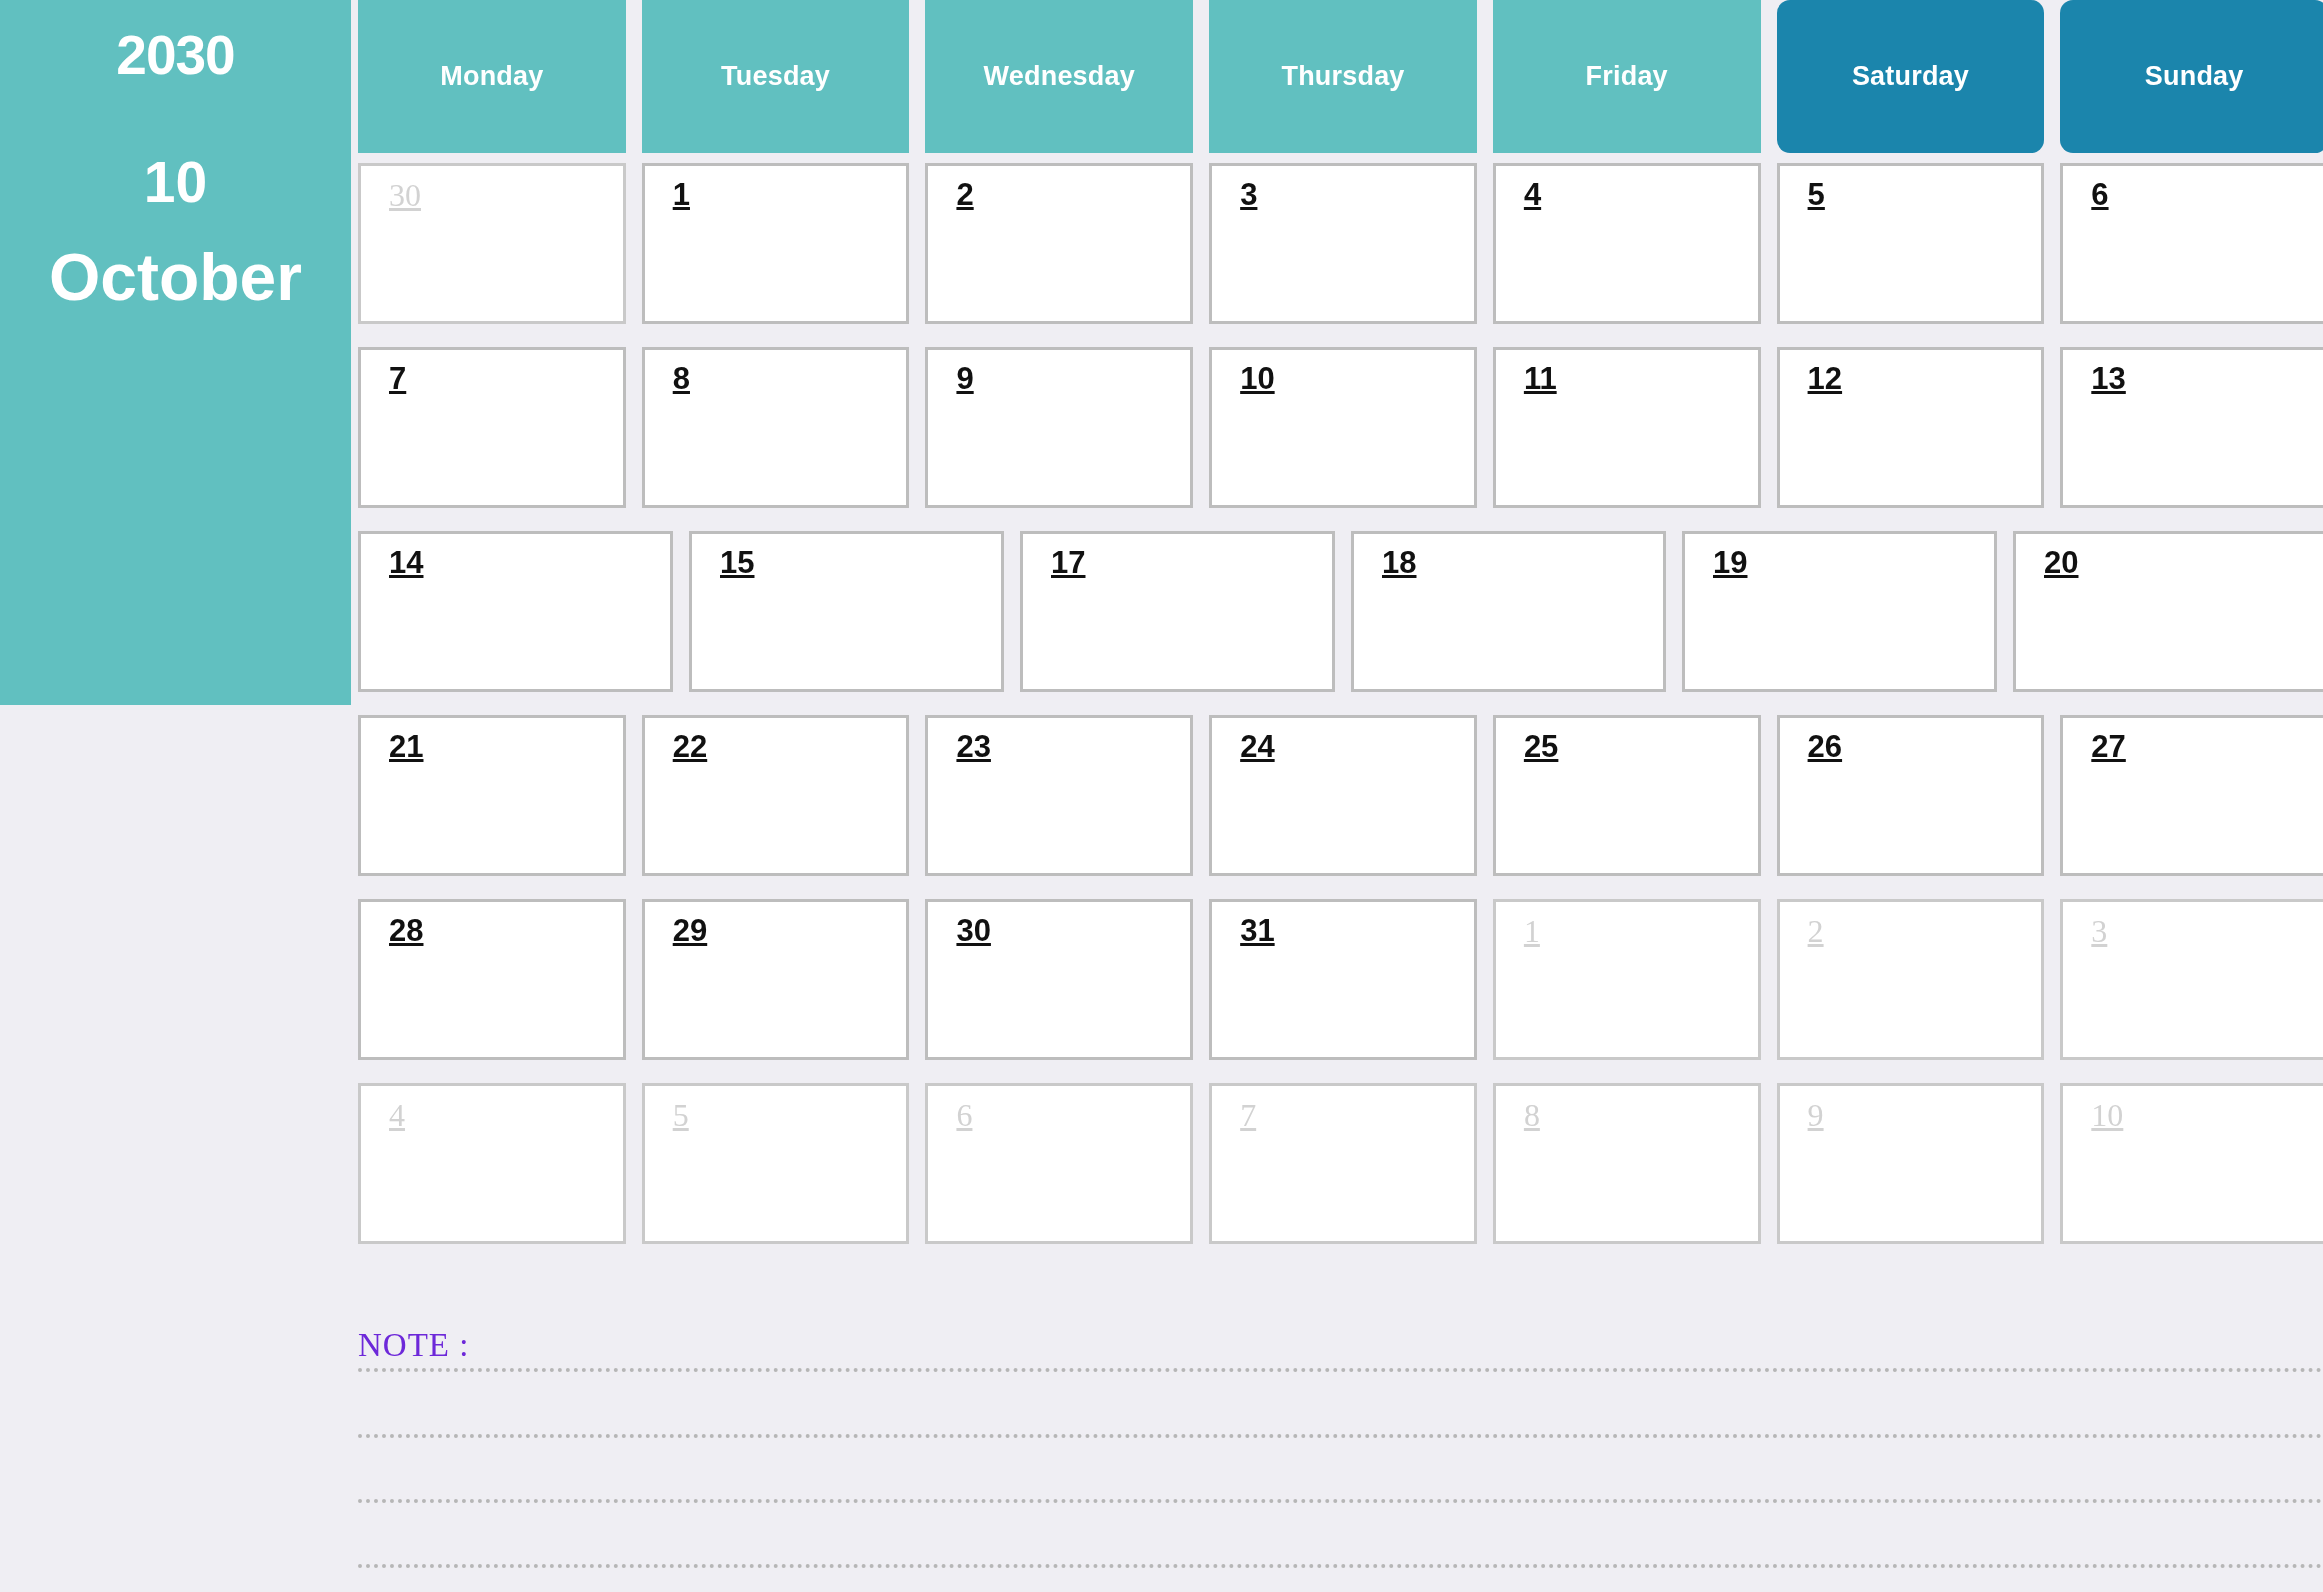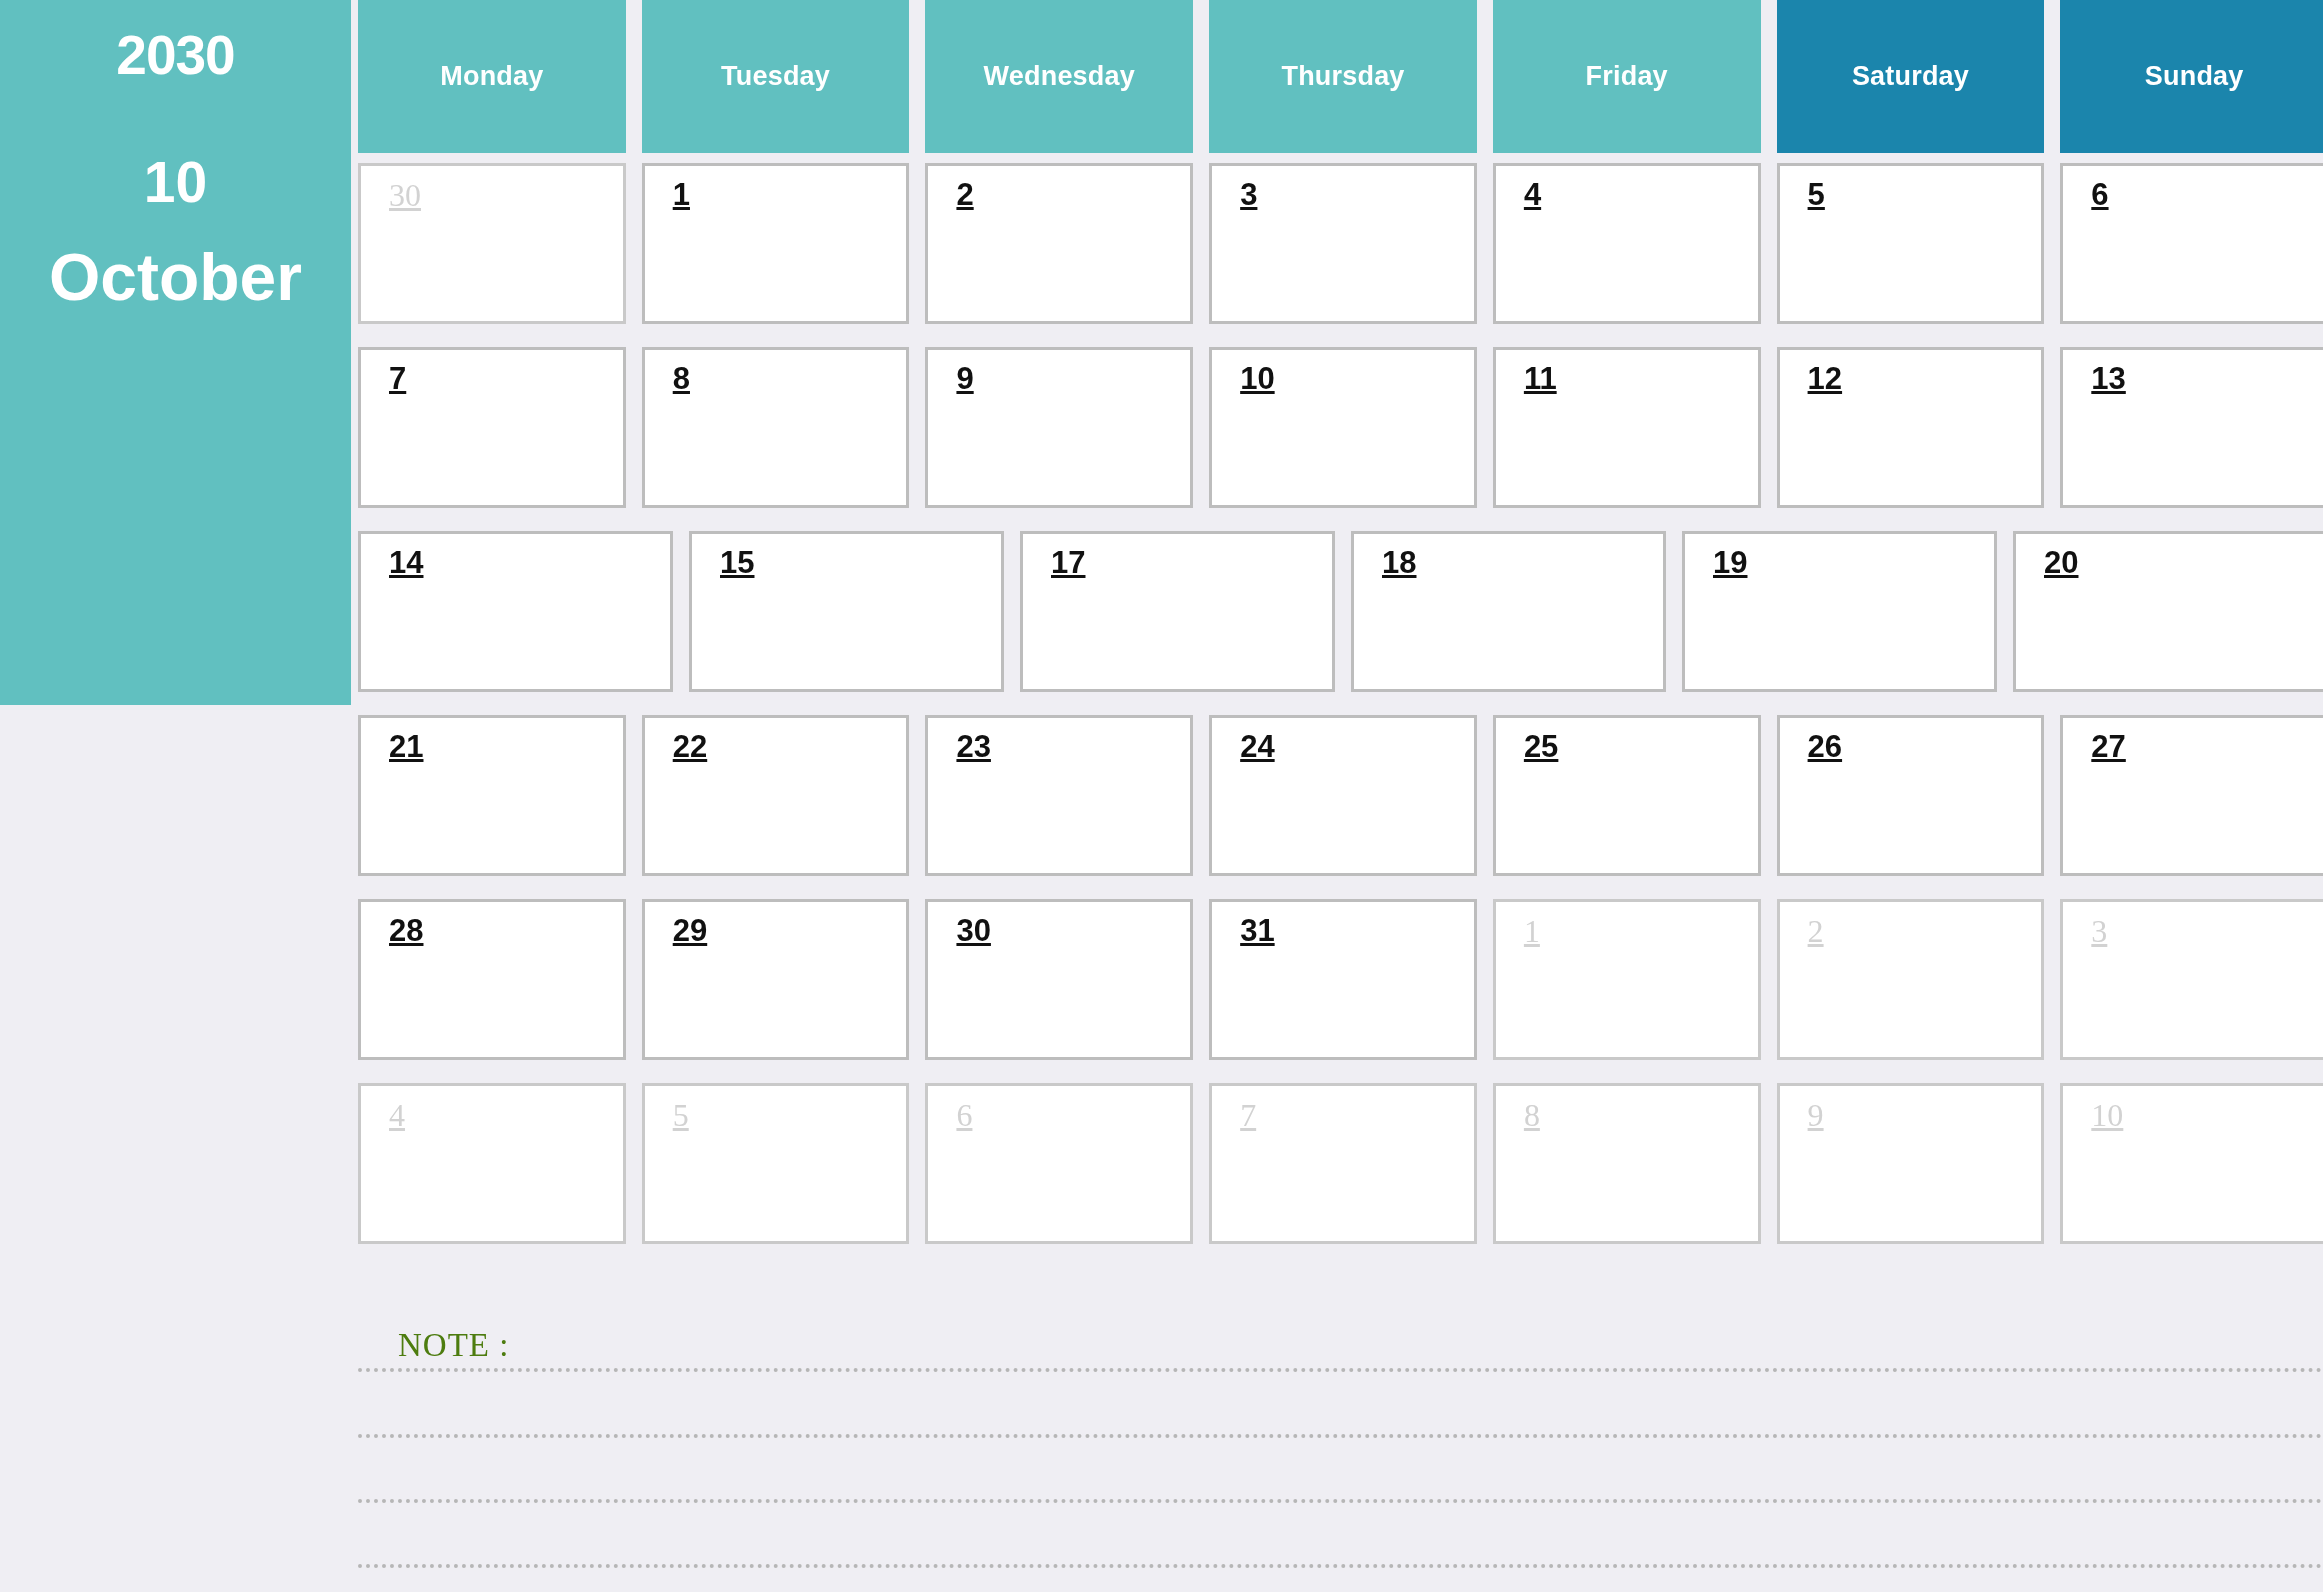--- a/index.html
+++ b/index.html
@@ -72,21 +72,21 @@
     height:153px;
     background:#61C0C0;
     color:#ffffff;
     display:flex;
     align-items:center;
     justify-content:center;
     font-size:27px;
     font-weight:bold;
     letter-spacing:0.2px;
   }
-  .dayhead.weekend { background:#1B85AC; }
+  .dayhead.weekend { background:#1B85AC;border-radius:13px; }
 
   
   .datecell {
     height:161px;
     margin-top:10px;
     background:#ffffff;
     border:3px solid #BDBDBD;
     padding:13px 0 0 28px;
   }
   .datenum {
@@ -109,23 +109,22 @@
     position:absolute;
     left:358px; top:1309px;
     width:1965px;
     height:284px;
   }
   #note .note-label {
     position:absolute;
     left:0; top:18px;
     font-family:"Liberation Serif", serif;
     font-size:33px;
-    color:#4d7c0f;
+    color:#6d28d9;
     letter-spacing:1px;
-    margin-left:40px;
   }
   #note .lines {
     position:absolute;
     left:0; top:0; right:0; bottom:0;
   }
   #note .dline {
     position:absolute;
     left:0;
     width:1965px;
     height:0;

